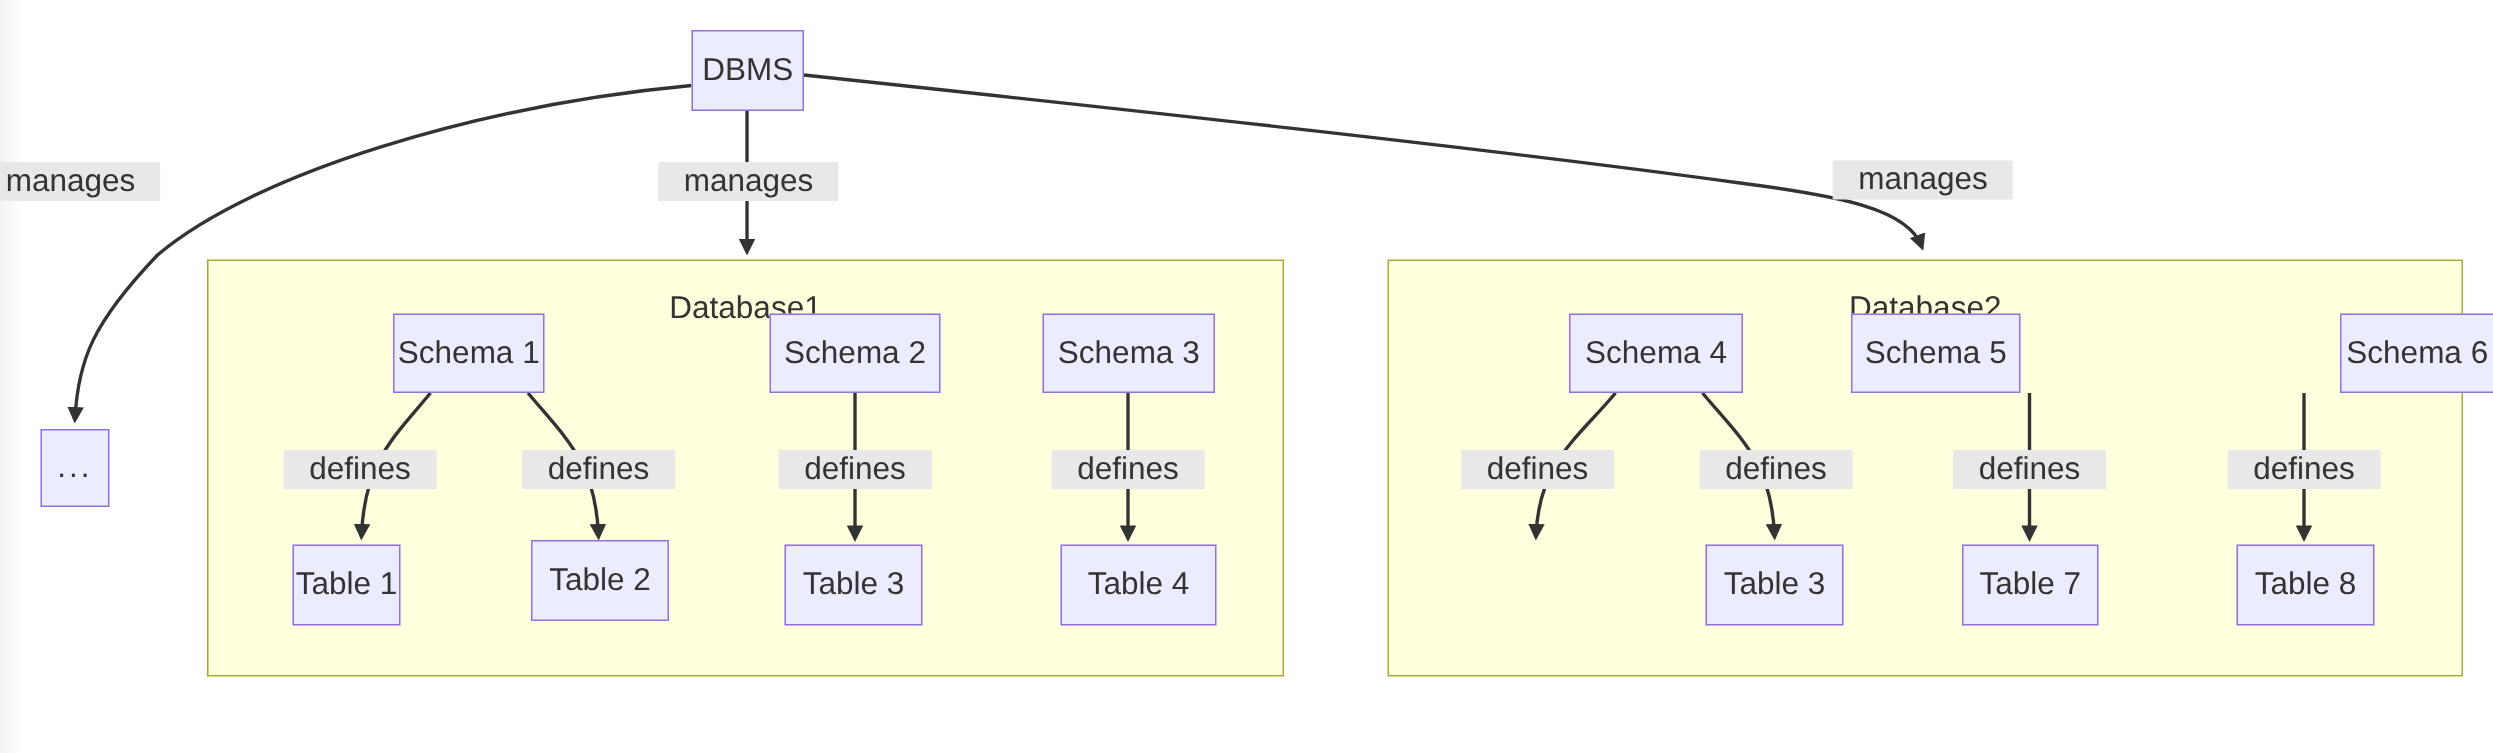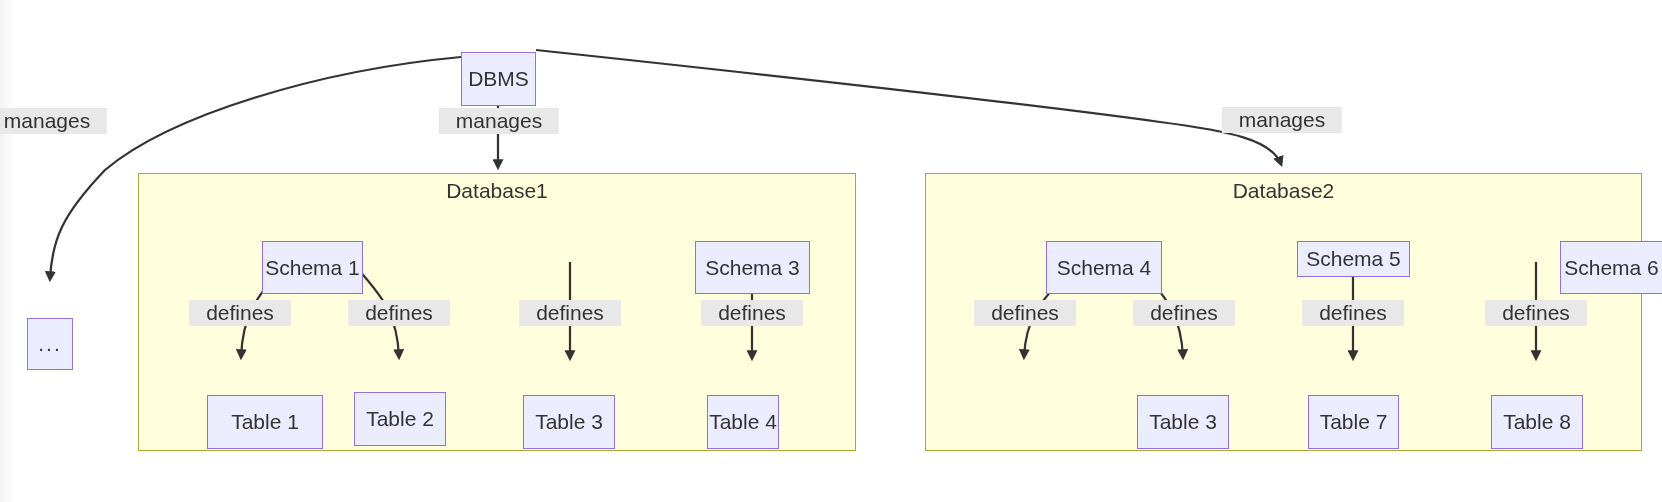--- a/index.html
+++ b/index.html
@@ -16,29 +16,29 @@
   }
   .left-fade{
     position:absolute; left:0; top:0; width:15px; height:100%;
     background:linear-gradient(to right,#f3f3f4,#ffffff); z-index:0;
   }
   .cluster{
     position:absolute; box-sizing:border-box; z-index:1;
     background:var(--cluster-fill); border:1.5px solid var(--cluster-border);
   }
   .cluster-title{
-    text-align:center; padding-top:5px; font-size:21px; color:var(--text);
+    text-align:center; padding-top:20px; font-size:21px; color:var(--text);
   }
   svg.edges{ position:absolute; left:0; top:0; z-index:2; }
   svg.edges path.edge{ fill:none; stroke:var(--edge-color); stroke-width:2.25px; }
   .node{
     position:absolute; box-sizing:border-box; z-index:3;
     background:var(--node-fill); border:1.3px solid var(--node-border);
     display:flex; align-items:center; justify-content:center;
-    font-size:21px; color:var(--text); white-space:nowrap;margin-top:32px;
+    font-size:21px; color:var(--text); white-space:nowrap;
   }
   .edge-label{
     position:absolute; transform:translateX(-50%); z-index:4;
     background:var(--label-bg); color:var(--text);
     font-size:21px; line-height:24px; padding:1px 17px; white-space:nowrap;
   }
 </style>
 </head>
 <body>
 
@@ -70,29 +70,30 @@
     <path class="edge" marker-end="url(#arrow)" d="M1135,262 C1160,292 1181,308 1183,357"></path>
     <path class="edge" marker-end="url(#arrow)" d="M1353,262 L1353,358"></path>
     <path class="edge" marker-end="url(#arrow)" d="M1536,262 L1536,358"></path>
   </svg>
 
   <div class="node" style="left:461px;top:20px;width:75px;height:54px">DBMS</div>
 
   <div class="node" style="left:27px;top:286px;width:46px;height:52px;letter-spacing:2px">...</div>
 
   <div class="node" style="left:262px;top:209px;width:101px;height:53px">Schema 1</div>
+  <div class="node" style="left:513px;top:209px;width:114px;height:53px">Schema 2</div>
   <div class="node" style="left:695px;top:209px;width:115px;height:53px">Schema 3</div>
   <div class="node" style="left:1046px;top:209px;width:116px;height:53px">Schema 4</div>
-  <div class="node" style="left:1297px;top:209px;width:113px;height:36px">Schema 5</div>
+  <div class="node" style="left:1234px;top:209px;width:113px;height:53px">Schema 5</div>
   <div class="node" style="left:1560px;top:209px;width:103px;height:53px">Schema 6</div>
 
-  <div class="node" style="left:207px;top:363px;width:116px;height:54px">Table 1</div>
+  <div class="node" style="left:195px;top:363px;width:72px;height:54px">Table 1</div>
   <div class="node" style="left:354px;top:360px;width:92px;height:54px">Table 2</div>
   <div class="node" style="left:523px;top:363px;width:92px;height:54px">Table 3</div>
-  <div class="node" style="left:707px;top:363px;width:72px;height:54px">Table 4</div>
+  <div class="node" style="left:707px;top:363px;width:104px;height:54px">Table 4</div>
   <div class="node" style="left:1137px;top:363px;width:92px;height:54px">Table 3</div>
   <div class="node" style="left:1308px;top:363px;width:91px;height:54px">Table 7</div>
   <div class="node" style="left:1491px;top:363px;width:92px;height:54px">Table 8</div>
 
   <div class="edge-label" style="left:47px;top:108px">manages</div>
   <div class="edge-label" style="left:499px;top:108px">manages</div>
   <div class="edge-label" style="left:1282px;top:107px">manages</div>
 
   <div class="edge-label" style="left:240px;top:300px">defines</div>
   <div class="edge-label" style="left:399px;top:300px">defines</div>

